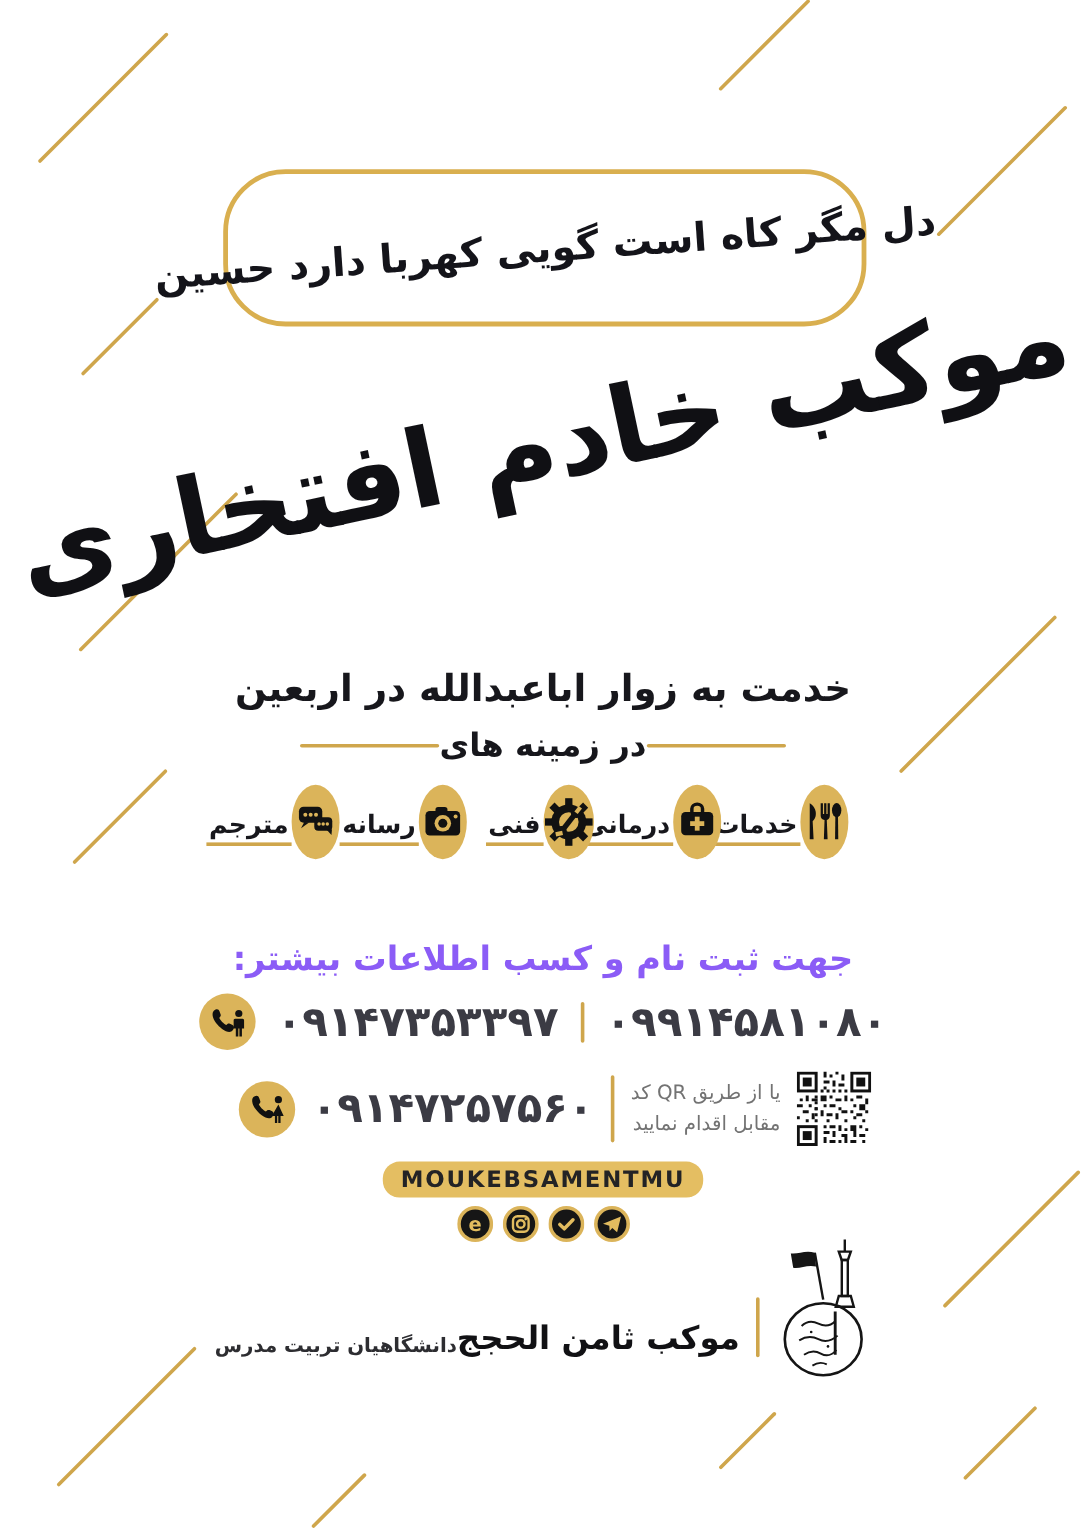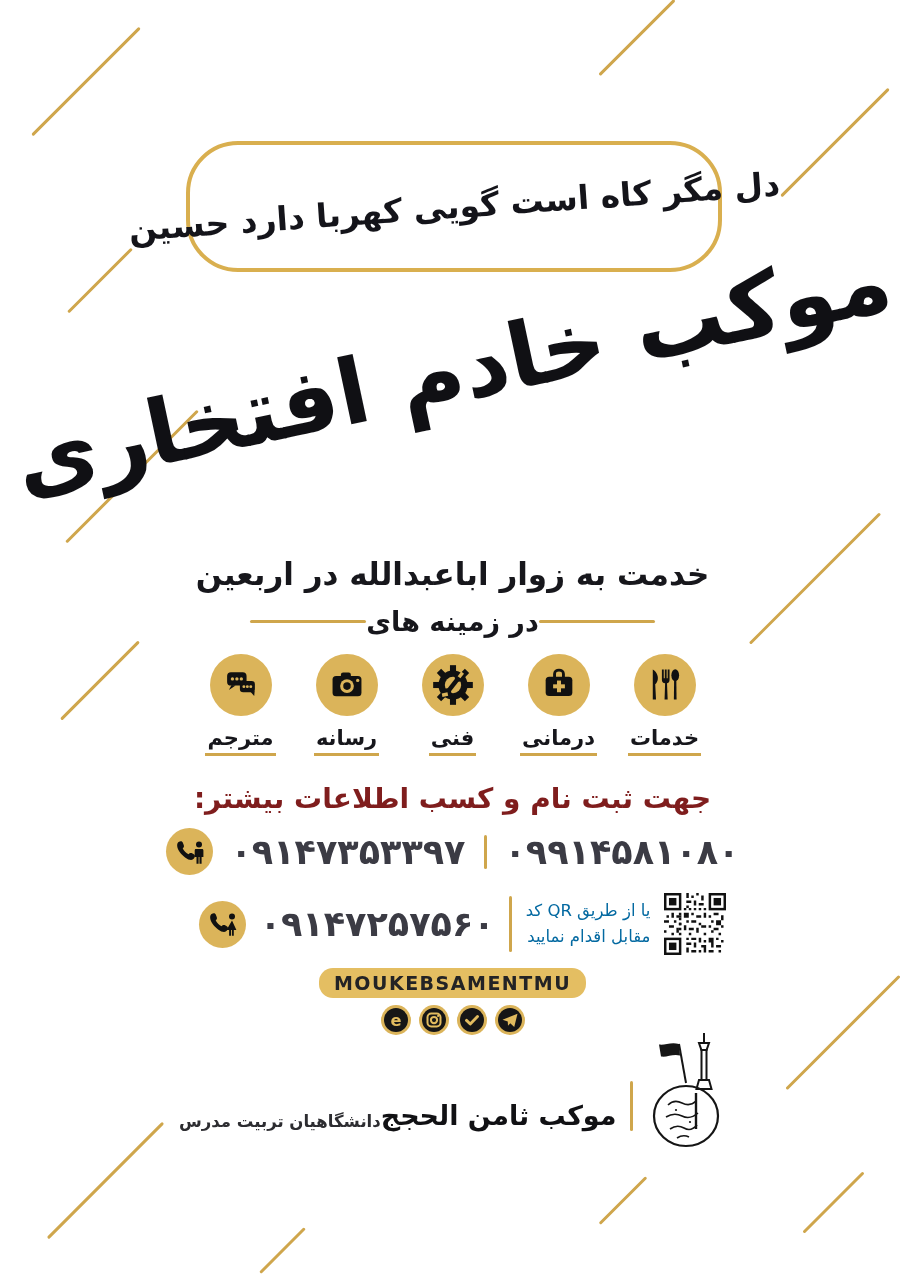--- a/index.html
+++ b/index.html
@@ -39,49 +39,49 @@
   .fields-head{
     position:absolute;left:0;top:606px;width:100%;
     display:flex;align-items:center;justify-content:center;
   }
   .fields-head .rule{width:116px;height:2.5px;background:#cfa64c;border-radius:2px;}
   .fields-head .fh-text{font-size:27px;font-weight:700;color:#17171c;}
   .fields{
     position:absolute;left:0;top:654px;width:100%;
     display:flex;justify-content:center;gap:22px;direction:rtl;
   }
-  .field{display:flex;flex-direction:column;align-items:center;width:84px;}
+  .field{display:flex;flex-direction:row;align-items:center;width:84px;}
   .circ{
     width:62px;height:62px;border-radius:50%;background:#dbb45a;
     display:flex;align-items:center;justify-content:center;
   }
   .flabel{
     margin-top:10px;font-size:21px;font-weight:700;color:#17171c;
     border-bottom:3px solid #cfa64c;padding:0 2px 3px 2px;
   }
   .chead{
     position:absolute;left:0;top:782px;width:100%;text-align:center;
-    font-size:28px;font-weight:700;color:#7f1d1d;direction:rtl;
+    font-size:28px;font-weight:700;color:#8b5cf6;direction:rtl;
   }
   .crow{
     position:absolute;left:0;width:100%;
     display:flex;align-items:center;justify-content:center;
   }
   .crow1{top:828px;gap:18px;}
   .crow2{top:893px;gap:14px;padding-left:20px;}
   .pcirc{
     width:47px;height:47px;border-radius:50%;background:#dbb45a;flex:0 0 auto;
     display:flex;align-items:center;justify-content:center;
   }
   .num{font-size:35px;font-weight:700;color:#3b3b44;letter-spacing:1px;white-space:nowrap;}
   .vbar{width:3px;background:#cfa64c;border-radius:2px;}
   .vbar.v1{height:34px;}
   .vbar.v2{height:56px;}
   .note{
-    direction:rtl;text-align:right;font-size:16.5px;color:#0369a1;line-height:1.55;
+    direction:rtl;text-align:right;font-size:16.5px;color:#737373;line-height:1.55;
   }
   .qrbox{width:62px;height:62px;background:#fff;}
   .social{
     position:absolute;left:0;top:968px;width:100%;
     display:flex;flex-direction:column;align-items:center;gap:7px;
   }
   .pill{
     background:#e4be62;border-radius:14px;padding:4px 15px;
     font-size:19px;font-weight:700;letter-spacing:1.5px;color:#232325;
   }

